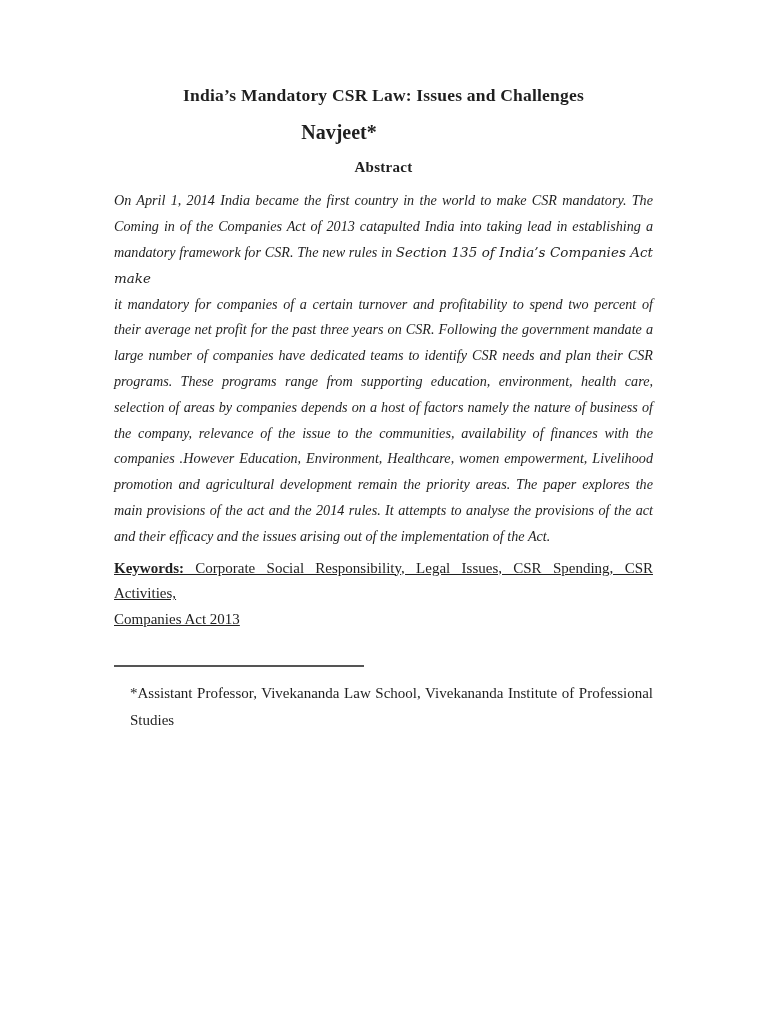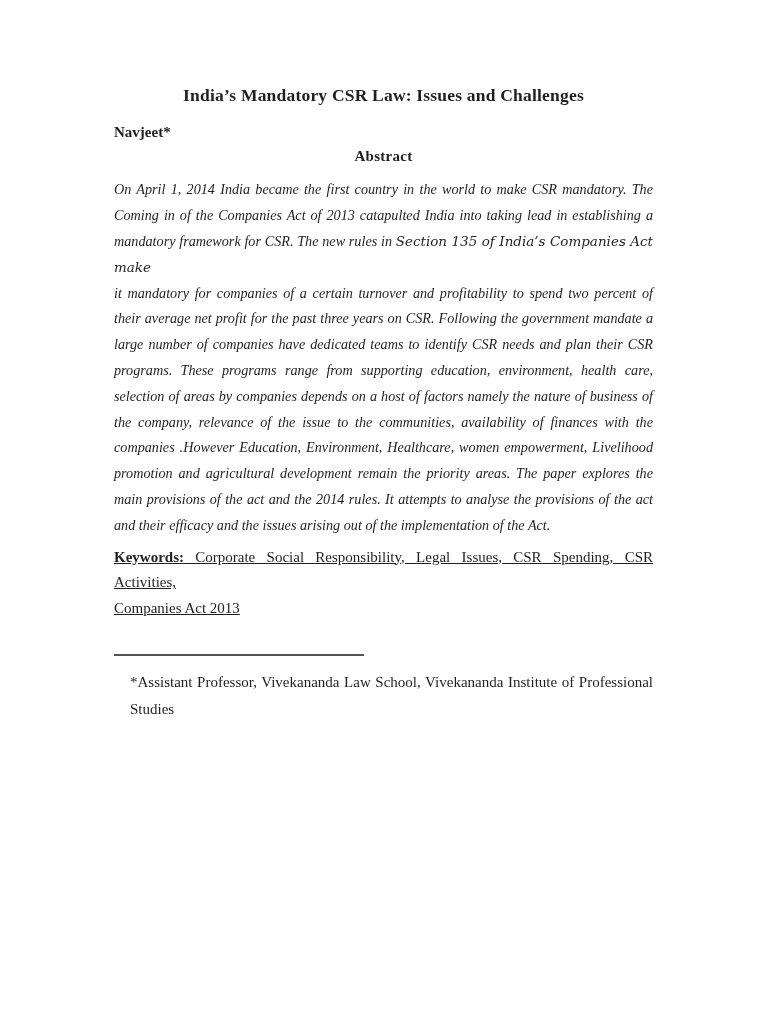--- a/index.html
+++ b/index.html
@@ -23,28 +23,28 @@
     margin: 85px 0 0 0;
     text-align: center;
     font-weight: bold;
     font-size: 17.5px;
     line-height: 21px;
     letter-spacing: 0.2px;
     white-space: nowrap;
   }
   .author {
     margin-top: 17px;
-    text-align: left;
+    text-align: center;
     padding-right: 89px;
     font-weight: bold;
-    font-size: 15px;
+    font-size: 20px;
     line-height: 18px;
   }
   .abstract-heading {
-    margin-top: 6px;
+    margin-top: 17px;
     text-align: center;
     font-weight: bold;
     font-size: 15px;
     line-height: 18px;
     letter-spacing: 0.3px;
   }
   .abstract-body {
     margin-top: 12px;
     font-style: italic;
     font-size: 14.2px;

